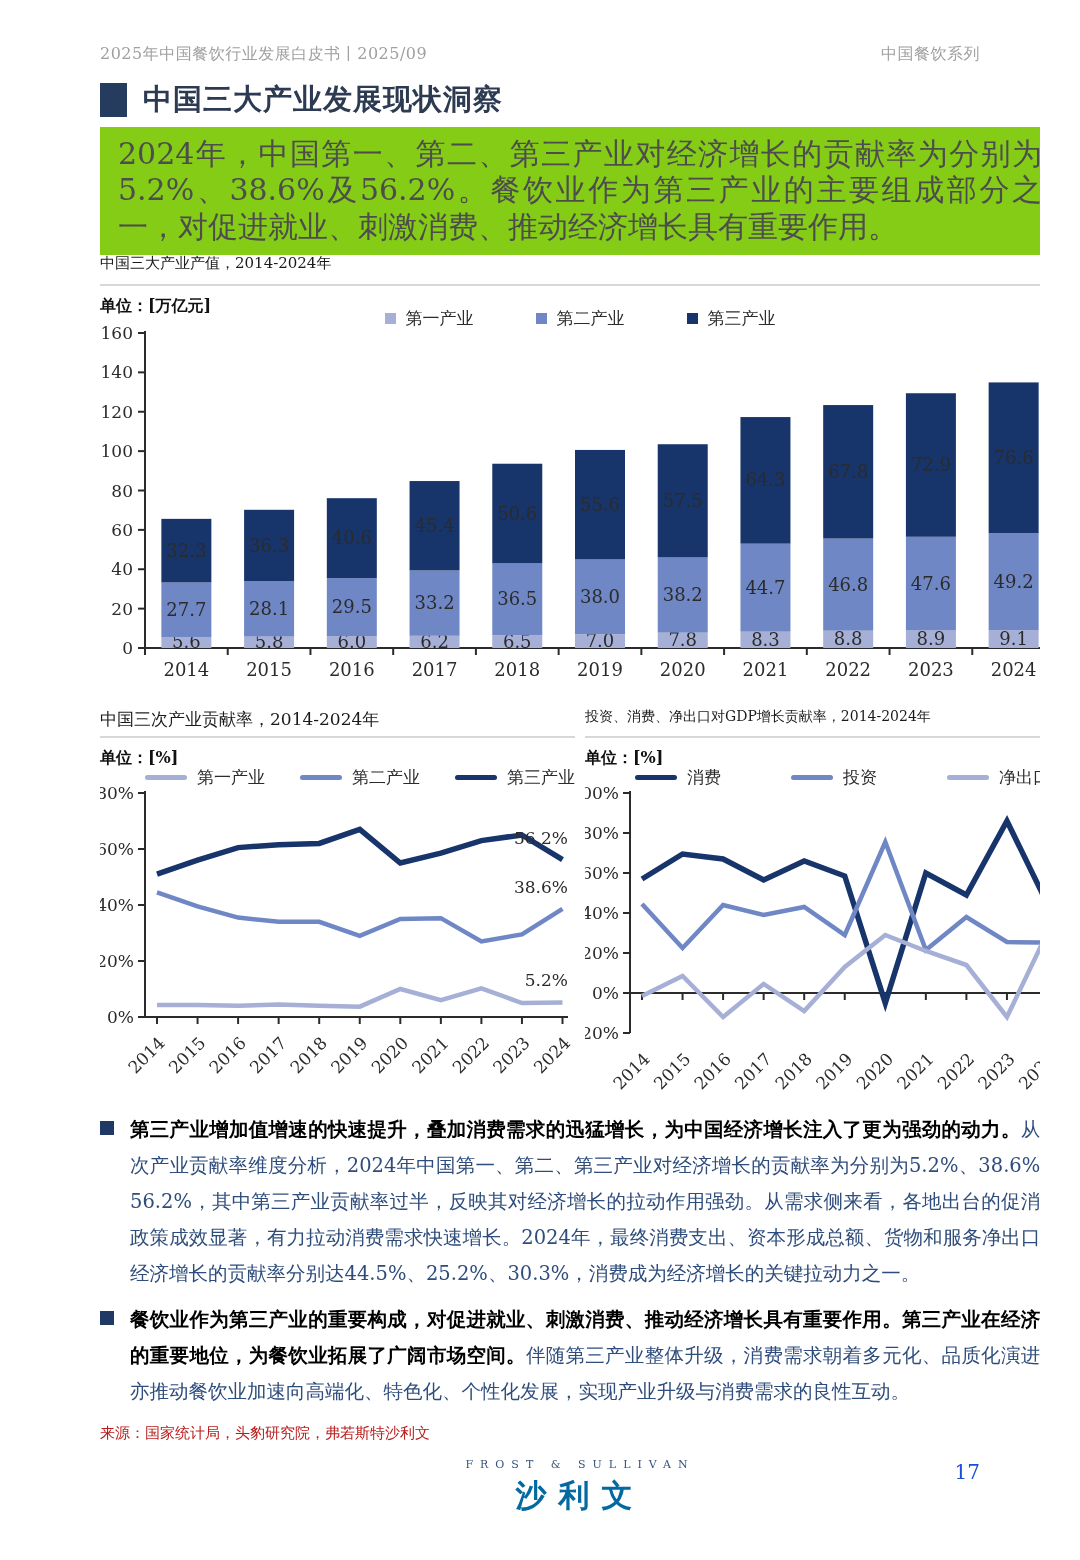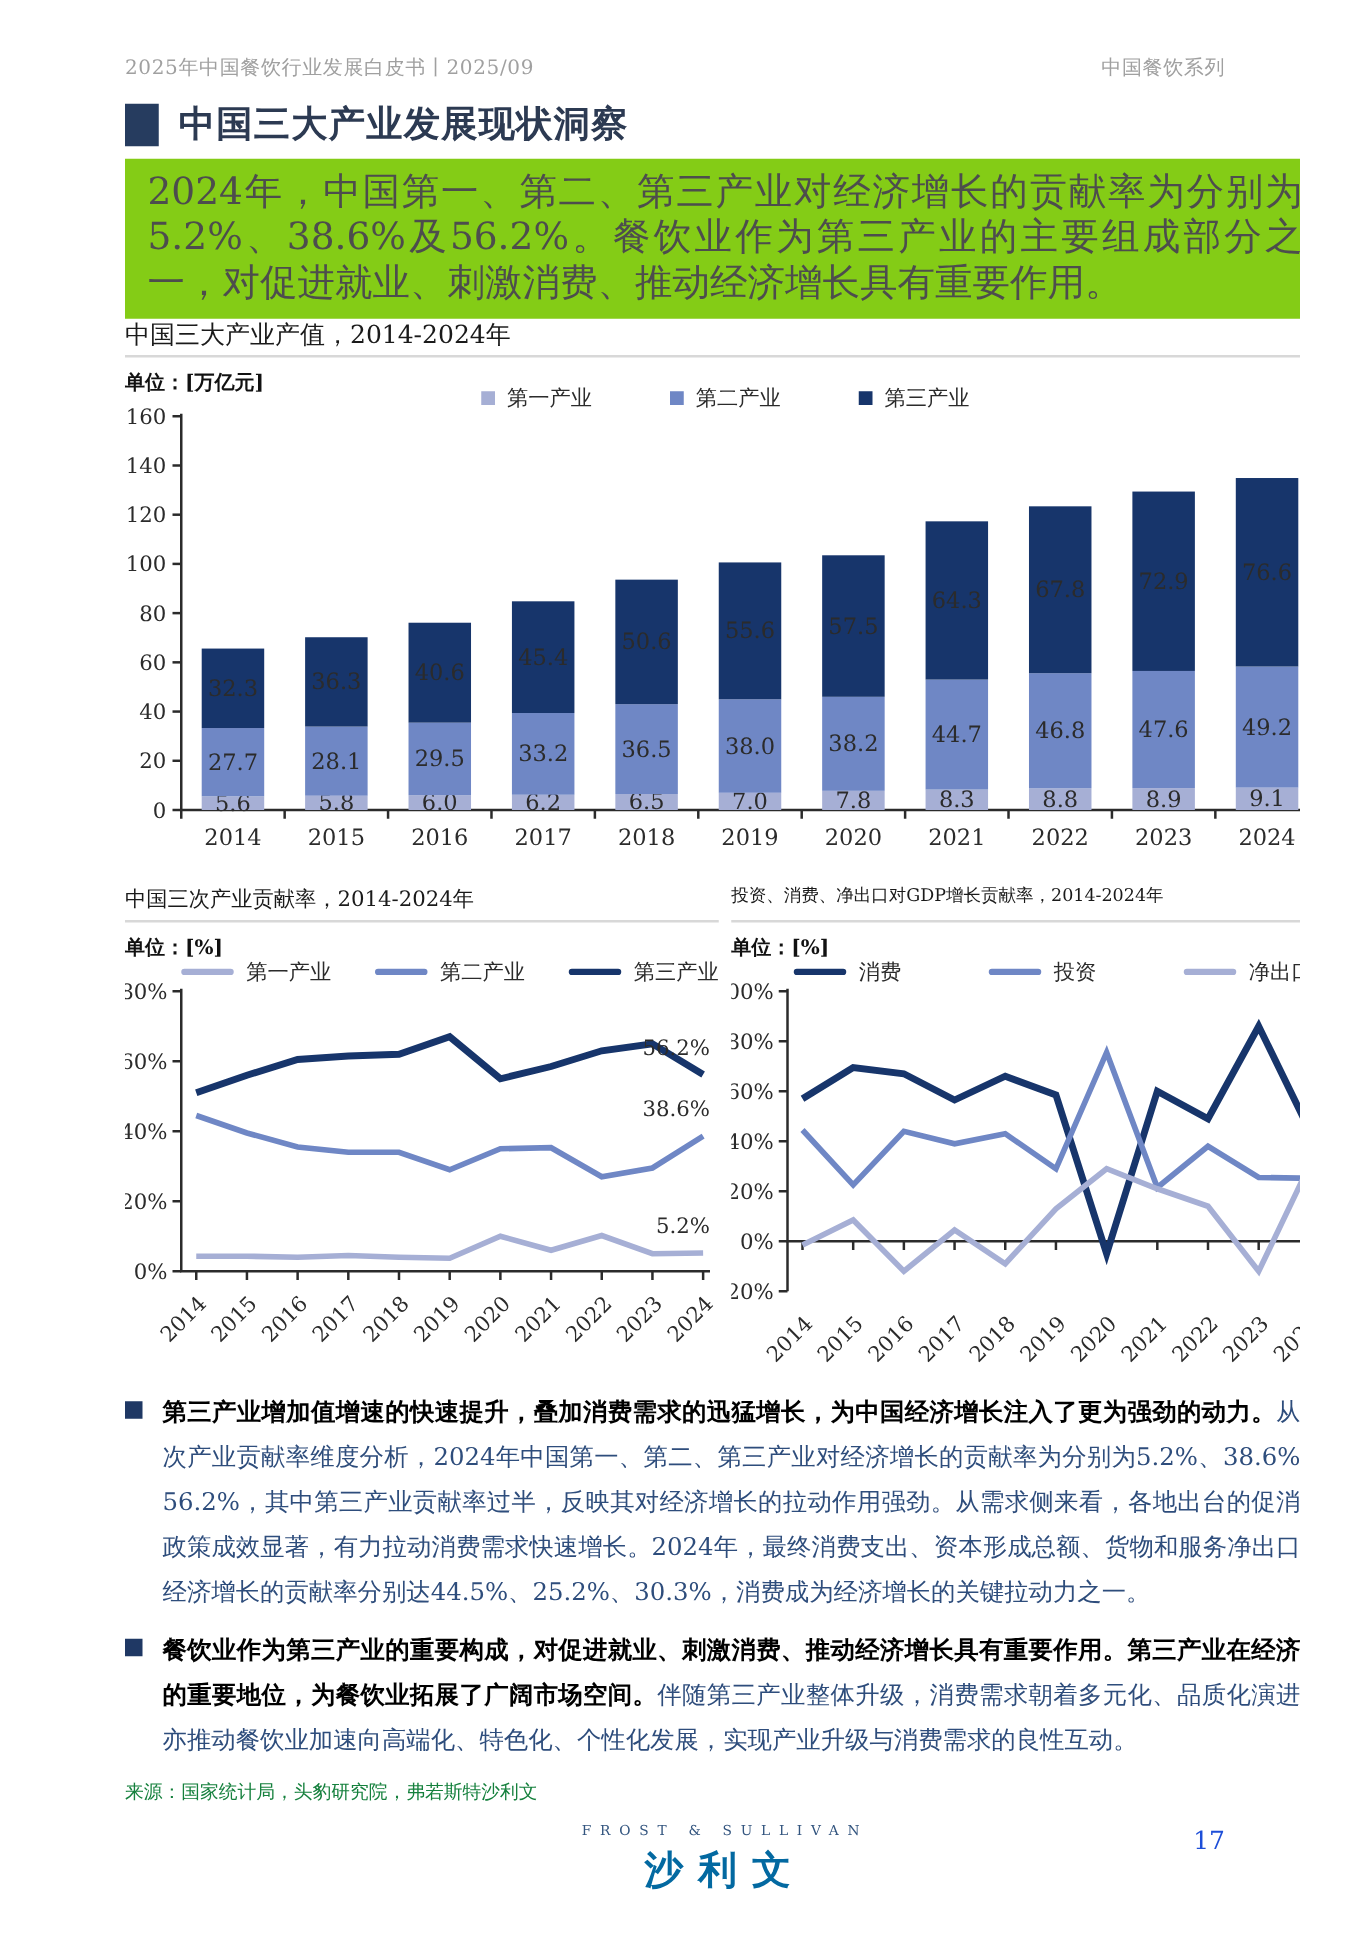--- a/index.html
+++ b/index.html
@@ -11,37 +11,37 @@
   .hdr-left{left:60px;}
   .hdr-right{right:60px;}
   
   .title-row{top:80px;left:60px;display:flex;align-items:center;}
   .title-block{width:27px;height:34px;background:#263c5f;margin-right:16px;}
   .page-title{font-size:29px;font-weight:bold;color:#2c3a52;margin:0;letter-spacing:1px;}
   
   .highlight{top:127px;left:60px;width:960px;box-sizing:border-box;background:#84cc16;
              padding:9px 18px 10px 18px;font-size:30px;line-height:1.21;color:#4d4d4d;text-align:justify;}
   
-  .chart-title{font-size:20px;color:#1a1a1a;}
+  .chart-title{font-size:15px;color:#1a1a1a;}
   .rule{height:2px;background:#d8d8d8;}
   .unit{font-size:16px;font-weight:bold;color:#111;}
   .legend{display:flex;align-items:center;}
   .legend-item{display:flex;align-items:center;font-size:17px;color:#2b2b2b;}
   .sw{display:inline-block;margin-right:10px;}
   .sq{width:11px;height:11px;}
   .ln{width:42px;height:5px;border-radius:3px;}
   svg text{font-family:"DejaVu Serif","Liberation Serif",serif;fill:#2b2b2b;}
   
   .bullet{left:60px;width:960px;}
   .bullet p{margin:0;padding-left:30px;font-size:19.5px;line-height:1.85;text-align:justify;}
   .bullet .marker{position:absolute;left:0;top:9px;width:14px;height:14px;background:#1f3864;}
   .bullet b{color:#000;}
   .bullet .body-blue{color:#2e4d7c;}
   
-  .source{top:1424px;left:60px;font-size:15px;color:#15803d;}
+  .source{top:1424px;left:60px;font-size:15px;color:#b91c1c;}
   .logo{top:1458px;left:0;width:1080px;text-align:center;color:#33557f;}
   .logo-top{font-size:11px;letter-spacing:7px;color:#33557f;}
   .logo-main{font-size:31px;font-weight:bold;letter-spacing:12px;color:#0369a1;margin-top:4px;}
   .pagenum{top:1460px;right:60px;font-size:20px;color:#1d4ed8;}
 </style>
 </head>
 <body>
 
 <div class="page">
 

